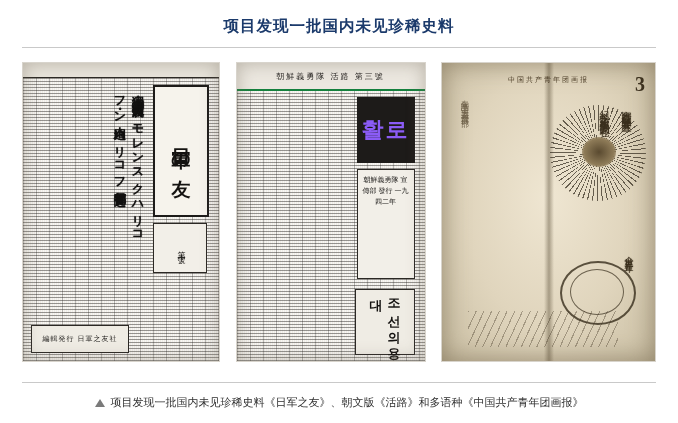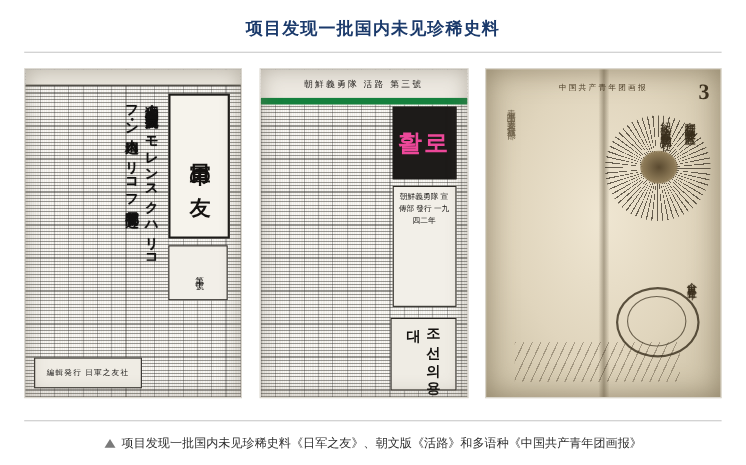--- a/index.html
+++ b/index.html
@@ -151,33 +151,33 @@
     display: flex;
     align-items: center;
     justify-content: center;
     letter-spacing: 1px;
   }
   
   .p2-top {
     position: absolute;
     top: 0; left: 0; right: 0; height: 26px;
     background: #ece8e0;
-    border-bottom: 6px solid #15803d;
+    border-bottom: 2px solid #15803d;
     display: flex;
     align-items: center;
     justify-content: center;
     font-size: 8px;
     color: #201e1b;
     letter-spacing: 2px;
   }
   .p2-masthead {
     top: 34px; right: 10px; width: 58px; height: 66px;
     font-size: 22px;
     background: #1d1b19;
-    color: #ec4899;
+    color: #8b5cf6;
     border-color: #1d1b19;
     display: flex;
     align-items: center;
     justify-content: center;
     letter-spacing: 2px;
   }
   .p2-info {
     position: absolute;
     top: 106px; right: 10px; width: 58px; height: 110px;
     border: 1px solid #2b2824;

